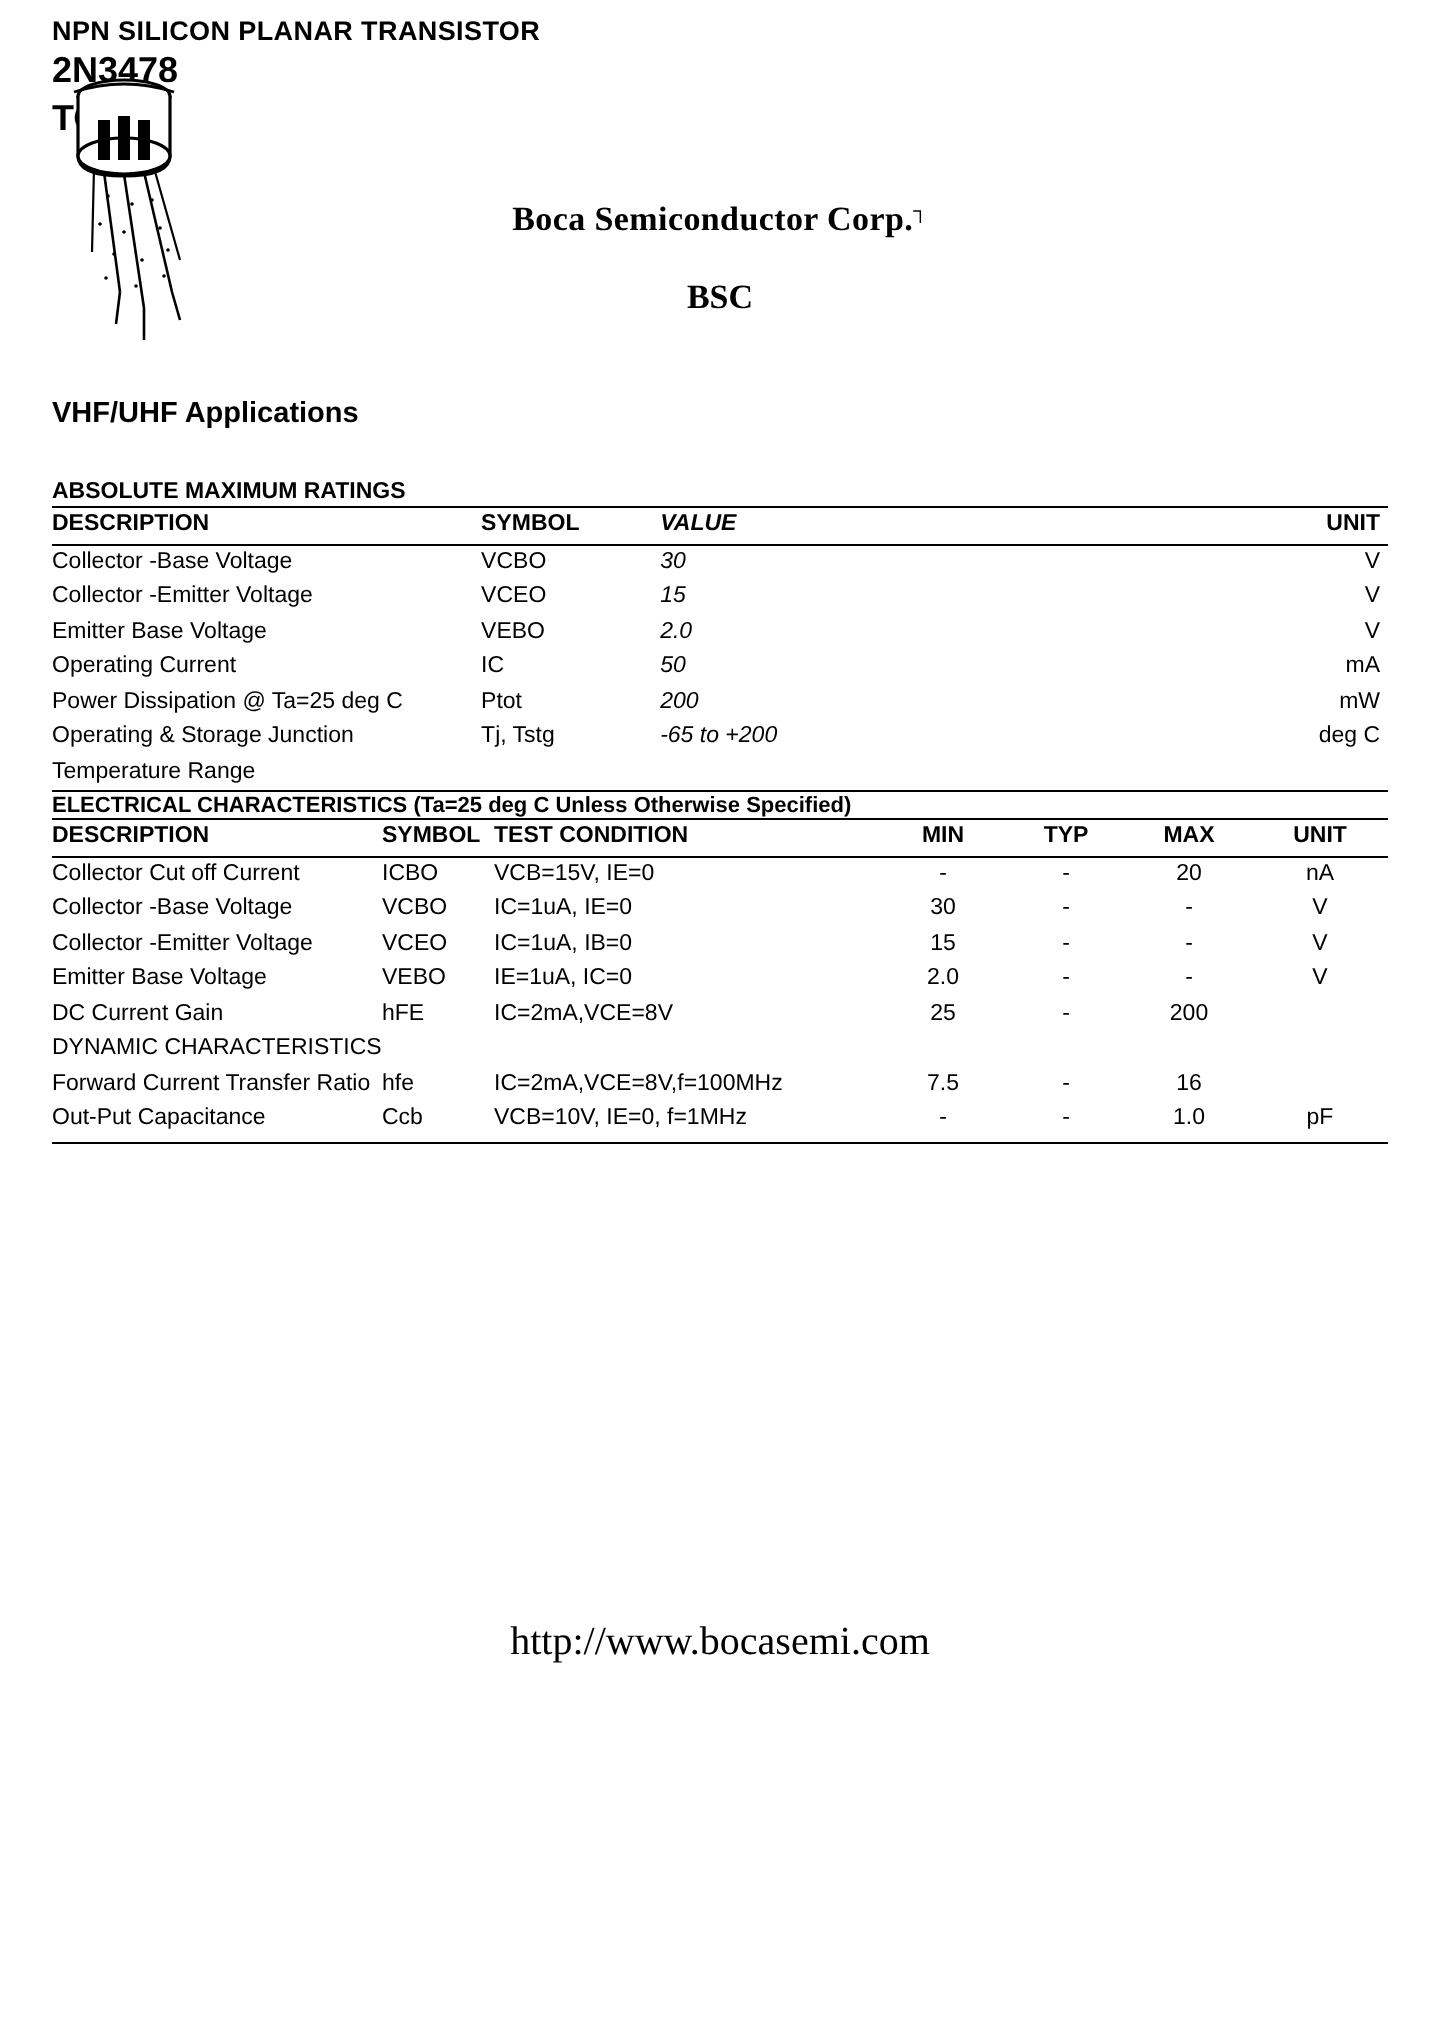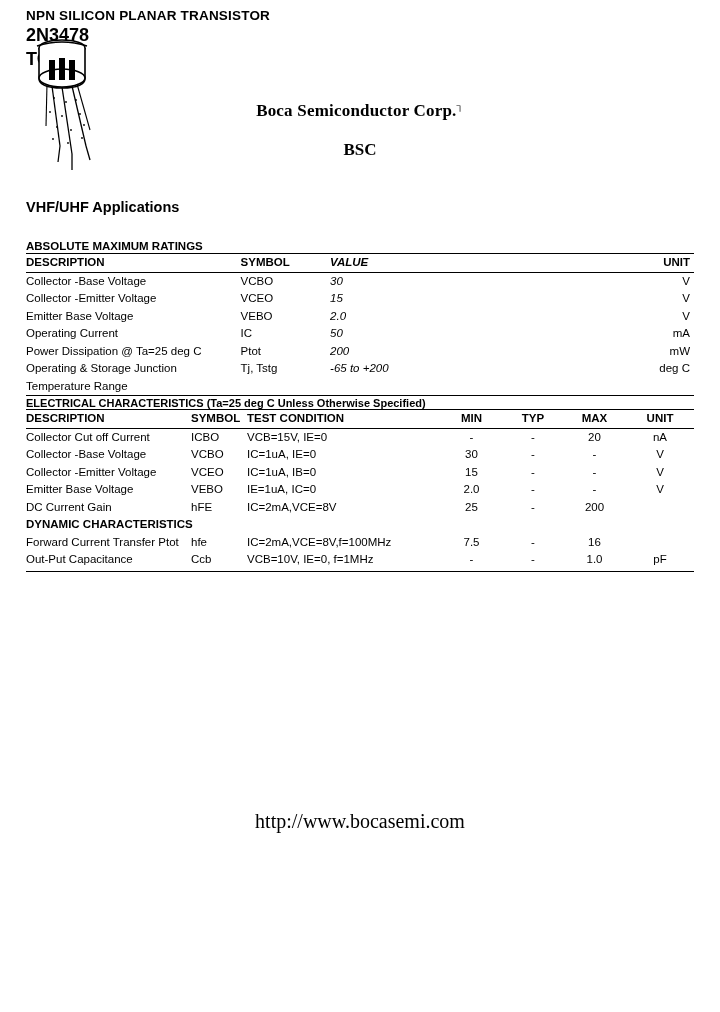--- a/index.html
+++ b/index.html
@@ -127,21 +127,21 @@
 
   .ec td.desc  { width: 165px; }
   .ec td.sym   { width: 56px; }
   .ec td.cond  { width: 193px; }
   .ec td.min   { width: 63px; text-align: center; }
   .ec td.typ   { width: 60px; text-align: center; }
   .ec td.max   { width: 63px; text-align: center; }
   .ec td.unit  { width: 68px; text-align: center; }
 
   .subhead td {
-    font-weight: bold;
+    font-weight: normal;
     padding-top: 1px;
   }
   .ec-wrap { margin-top: 0px; }
   .ec-title {
     font-size: 11px;
     font-weight: bold;
     border-top: 1.6px solid #000;
     padding-top: 1px;
   }
   .bottom-rule {
@@ -333,21 +333,21 @@
             <td class="cond">IC=2mA,VCE=8V</td>
             <td class="min">25</td>
             <td class="typ">-</td>
             <td class="max">200</td>
             <td class="unit"></td>
           </tr>
           <tr class="subhead">
             <td class="desc" colspan="7">DYNAMIC CHARACTERISTICS</td>
           </tr>
           <tr>
-            <td class="desc">Forward Current Transfer Ptot</td>
+            <td class="desc">Forward Current Transfer Ratio</td>
             <td class="sym">hfe</td>
             <td class="cond">IC=2mA,VCE=8V,f=100MHz</td>
             <td class="min">7.5</td>
             <td class="typ">-</td>
             <td class="max">16</td>
             <td class="unit"></td>
           </tr>
           <tr>
             <td class="desc">Out-Put Capacitance</td>
             <td class="sym">Ccb</td>

